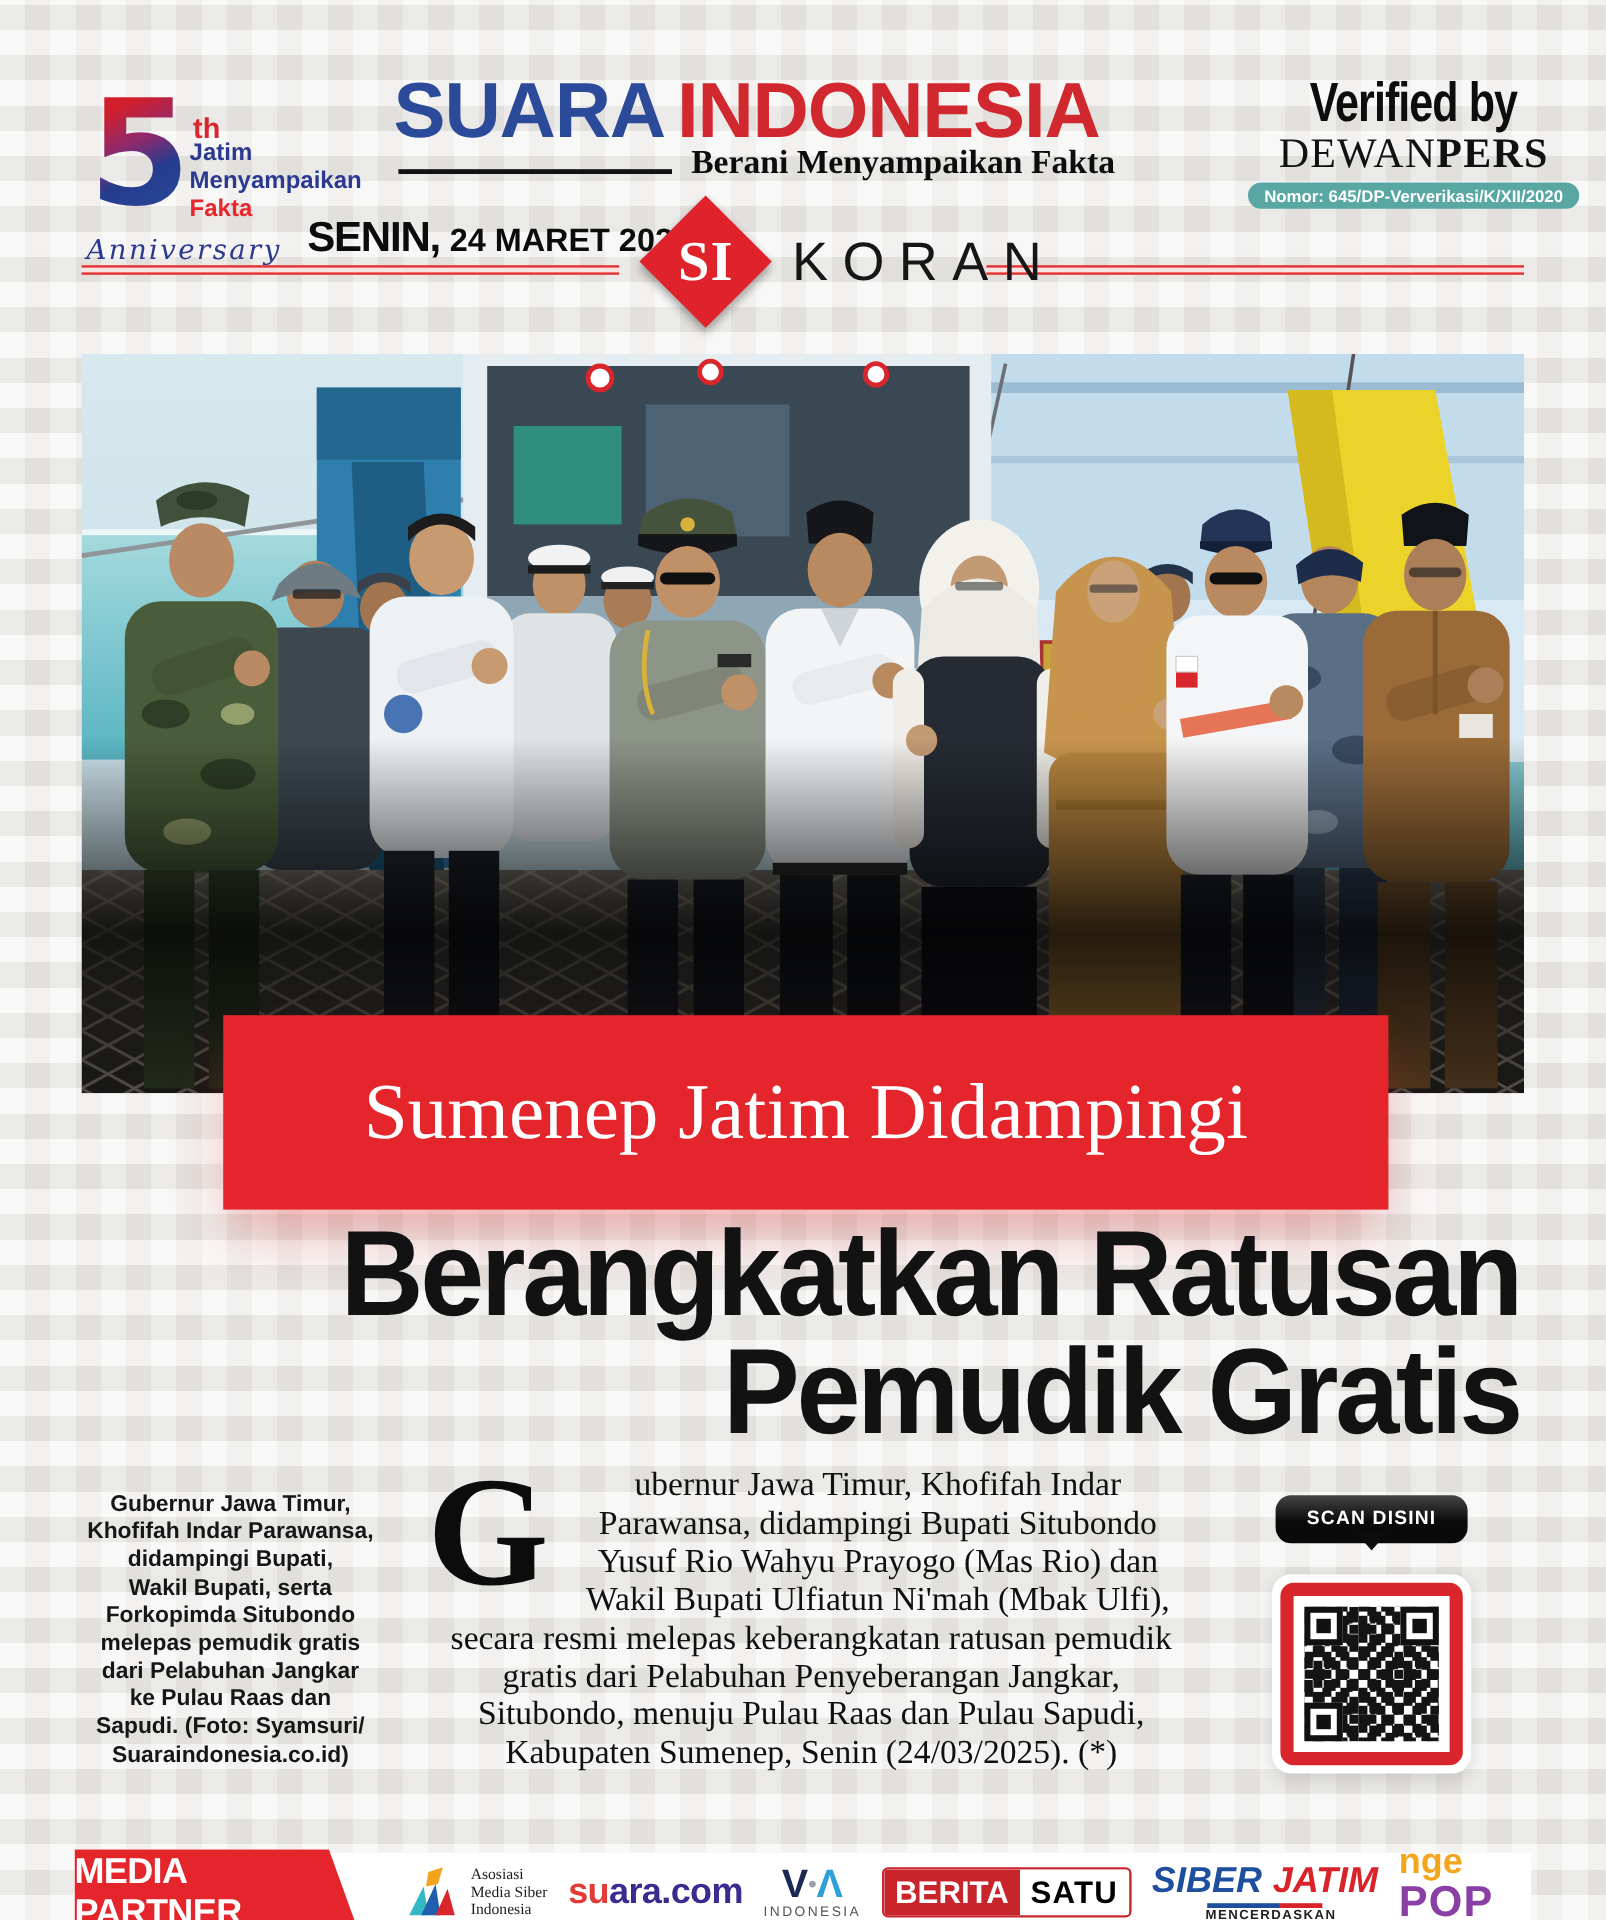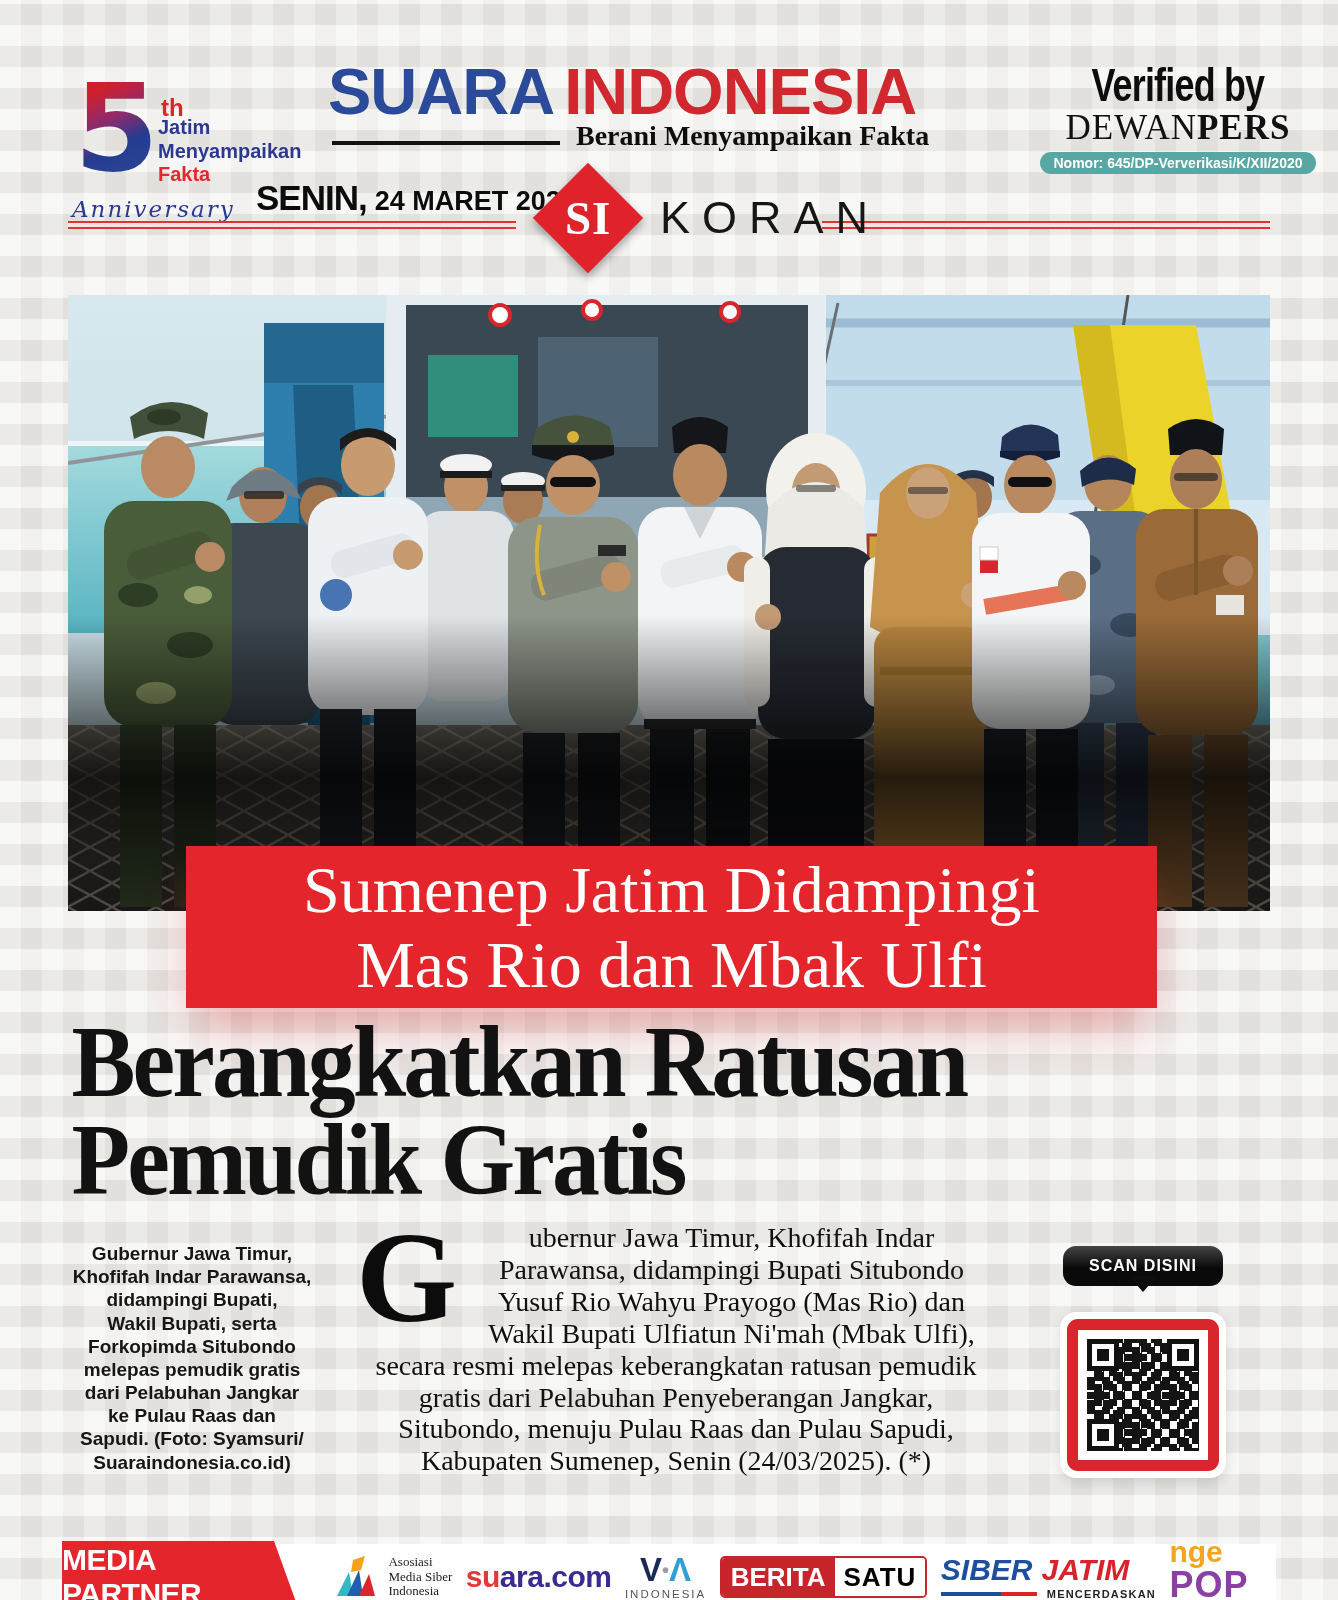--- a/index.html
+++ b/index.html
@@ -51,21 +51,21 @@
   .si-diamond span { transform:rotate(-45deg); color:#fff; font-family:"Liberation Serif", serif; font-weight:700; font-size:47px; letter-spacing:1px; }
   .koran { left:660px; top:192px; font-size:45px; letter-spacing:12px; color:#161616; font-weight:400; }
 
   
   .photo { left:68px; top:295px; width:1202px; height:616px; display:block; }
 
   
   .banner { left:186px; top:846px; width:971px; height:162px; background:#e4252b; display:flex; flex-direction:column; align-items:center; justify-content:center; box-shadow:0 26px 48px -10px rgba(226,50,50,.38); }
   .banner div { font-family:"Liberation Serif", serif; font-size:66px; line-height:1.14; color:#fff; white-space:nowrap; letter-spacing:0; }
 
-  .headline { left:40px; top:1014px; width:1258px; text-align:left; color:#121212; font-family:Liberation Serif, serif; font-weight:700; font-size:101px; line-height:.97; letter-spacing:-3px; }
+  .headline { left:40px; top:1014px; width:1258px; text-align:right; color:#121212; font-family:Liberation Sans, sans-serif; font-weight:700; font-size:101px; line-height:.97; letter-spacing:-3px; }
   .headline div { transform:scaleX(.95); transform-origin:center; white-space:nowrap; }
 
   
   .caption { left:58px; top:1242px; width:268px; text-align:center; font-weight:700; font-size:19px; line-height:1.22; color:#161616; }
   .article { left:356px; top:1222px; width:640px; font-family:"Liberation Serif", serif; font-size:28px; line-height:1.14; text-align:center; color:#101010; }
   .dropcap { float:left; font-size:130px; line-height:.76; font-weight:600; padding:6px 10px 0 0; color:#0c0c0c; }
 
   .qr-block { left:1028px; top:1246px; width:230px; display:flex; flex-direction:column; align-items:center; }
   .scan-bubble { position:relative; background:linear-gradient(180deg,#454545,#0a0a0a 55%); color:#fff; font-weight:700; font-size:16px; letter-spacing:1px; padding:11px 26px; border-radius:13px; white-space:nowrap; }
   .scan-bubble::after { content:""; position:absolute; left:50%; bottom:-20px; transform:translateX(-50%); border:14px solid transparent; border-top:16px solid #0d0d0d; }
@@ -92,21 +92,21 @@
   .voa { display:flex; flex-direction:column; align-items:center; line-height:1; }
   .voa-row { font-weight:800; font-size:33px; }
   .voa-row .v { color:#1b2a55; } .voa-row .dot { color:#9aa0a6; font-size:20px; vertical-align:4px; } .voa-row .a { color:#2f9fd8; }
   .voa-sub { font-size:11.5px; color:#555; letter-spacing:2px; margin-top:3px; }
   .bsatu { display:flex; border:2.5px solid #c8242b; border-radius:5px; overflow:hidden; font-weight:800; font-size:26px; line-height:1; }
   .bsatu .b1 { background:#c8242b; color:#fff; padding:6px 9px; }
   .bsatu .b2 { background:#fff; color:#000; padding:6px 9px; letter-spacing:1px; }
   .siber { display:flex; flex-direction:column; }
   .siber-row { font-weight:800; font-style:italic; font-size:30px; line-height:1; white-space:nowrap; }
   .siber-row .s1 { color:#1d4f9e; } .siber-row .s2 { color:#d8232a; margin-left:9px; }
-  .siber-sub { display:flex; align-items:center; margin-top:3px; }
+  .siber-sub { display:flex; align-items:center; margin-top:3px;flex-direction:column; }
   .siber-bar { width:96px; height:4px; background:linear-gradient(90deg,#1d4f9e 0 62%, #d8232a 62%); }
   .siber-m { font-size:11px; font-weight:700; color:#222; letter-spacing:1.2px; margin-left:10px; }
   .ngepop { display:flex; align-items:flex-start; font-weight:800; line-height:1;flex-direction:column; }
   .ngepop .n1 { color:#f2a51d; font-size:30px; margin-top:6px; }
   .ngepop .n2 { color:#8a3fa5; font-size:36px; letter-spacing:1px; }
   .ngepop .nid { background:#8a3fa5; color:#fff; font-size:10px; font-weight:700; border-radius:3px; padding:2px 3px; margin-left:2px; margin-top:6px; }
 </style>
 </head>
 <body>
 
@@ -377,21 +377,20 @@
       <rect x="1080" y="440" width="44" height="172" fill="#8a6034"></rect>
         <rect x="1136" y="440" width="44" height="172" fill="#7d5730"></rect>
     </g>
   </g>
 
   <rect x="0" y="320" width="1202" height="296" fill="url(#fadeG)"></rect>
 </svg>
 
 <div class="abs banner">
   <div>Sumenep Jatim Didampingi</div>
-  <div>Mas Rio dan Mbak Ulfi</div>
 </div>
 
 <div class="abs headline">
   <div>Berangkatkan Ratusan</div>
   <div>Pemudik Gratis</div>
 </div>
 
 <div class="abs caption">
   <div>Gubernur Jawa Timur,</div>
   <div>Khofifah Indar Parawansa,</div>

